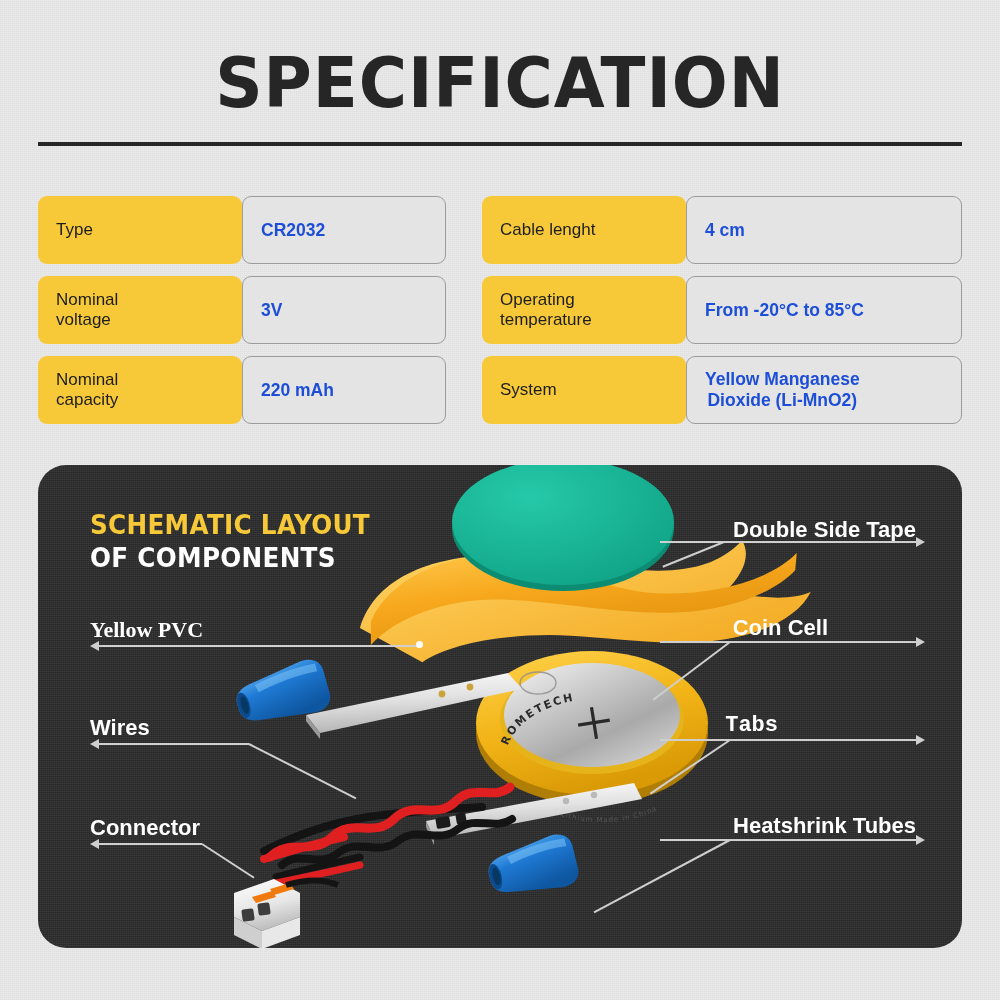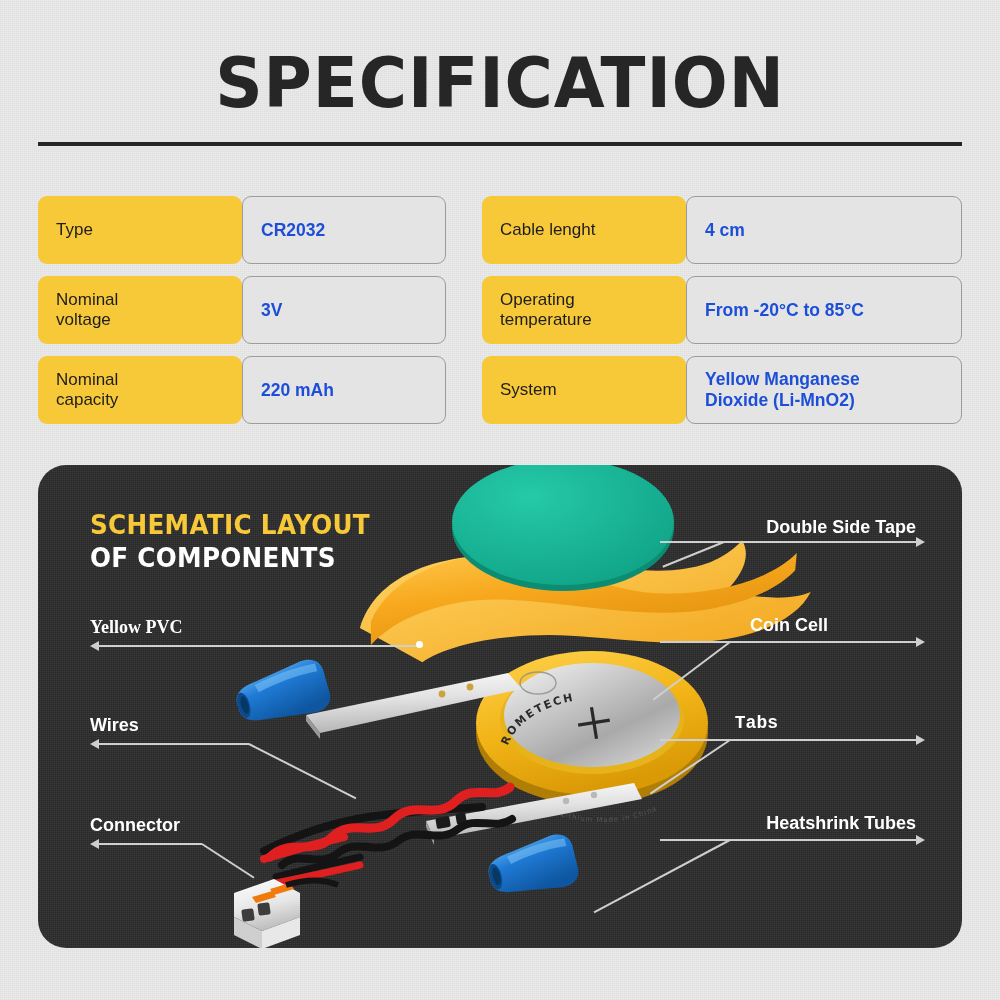--- a/index.html
+++ b/index.html
@@ -58,21 +58,21 @@
   .cell-value{
     background:#e4e4e4;
     border:1px solid #9c9c9c;
     border-radius:9px;
     color:#1d4ed8;
     font-size:17.5px;
     line-height:21px;
     font-weight:bold;
   }
   .sp-l1{grid-column:1;} .sp-v1{grid-column:2/4;margin-right:36px;}
-  .sp-l2{grid-column:4;} .sp-v2{grid-column:5;}
+  .sp-l2{grid-column:4;} .sp-v2{grid-column:5;text-align:center;}
 
   
   .panel{
     position:absolute;left:38px;top:465px;width:924px;height:483px;
     background:#2c2c2c;
     border-radius:28px;
     overflow:hidden;
   }
   .panel-noise{
     position:absolute;inset:0;pointer-events:none;
@@ -88,21 +88,21 @@
     letter-spacing:.3px;
     transform:scaleX(.95);
     transform-origin:left top;
   }
   .ph-1{color:#f7c938;}
   .ph-2{color:#ffffff;}
 
   .callout{
     position:absolute;
     color:#fff;
-    font-size:18px;
+    font-size:22px;
     font-weight:bold;
     white-space:nowrap;
   }
   .callout.left{left:52px;}
   .leader{position:absolute;height:2px;background:#cfcfcf;}
   .arrow-l{
     position:absolute;width:0;height:0;
     border-top:5px solid transparent;border-bottom:5px solid transparent;
     border-right:9px solid #cfcfcf;
   }

